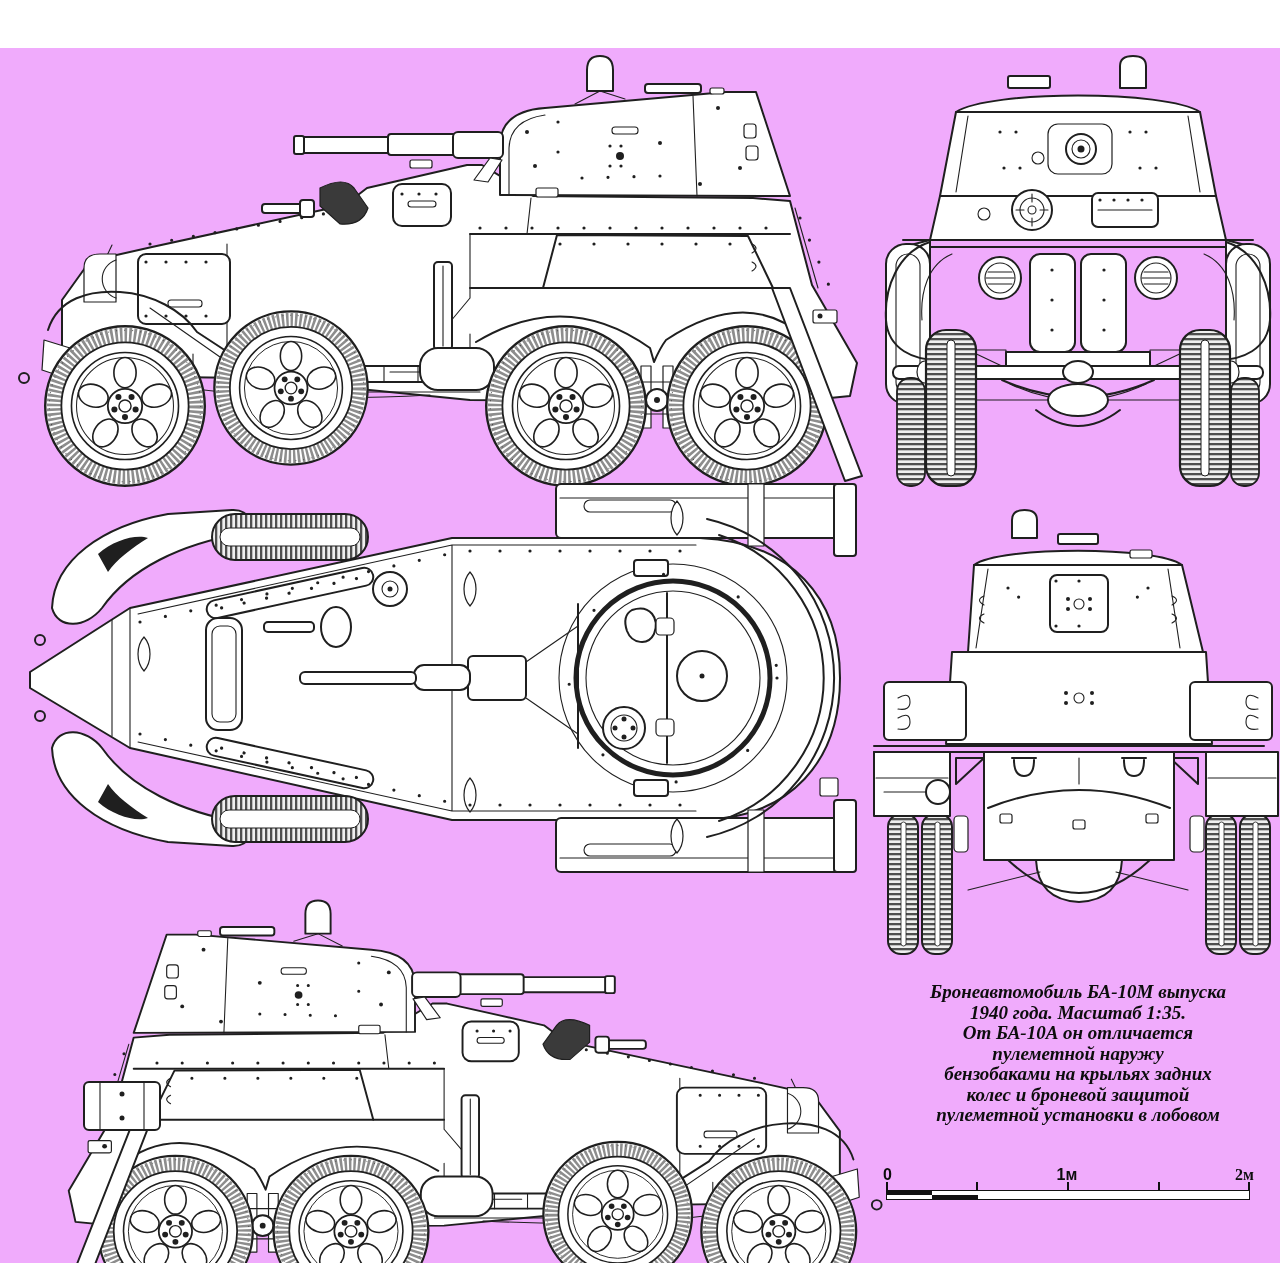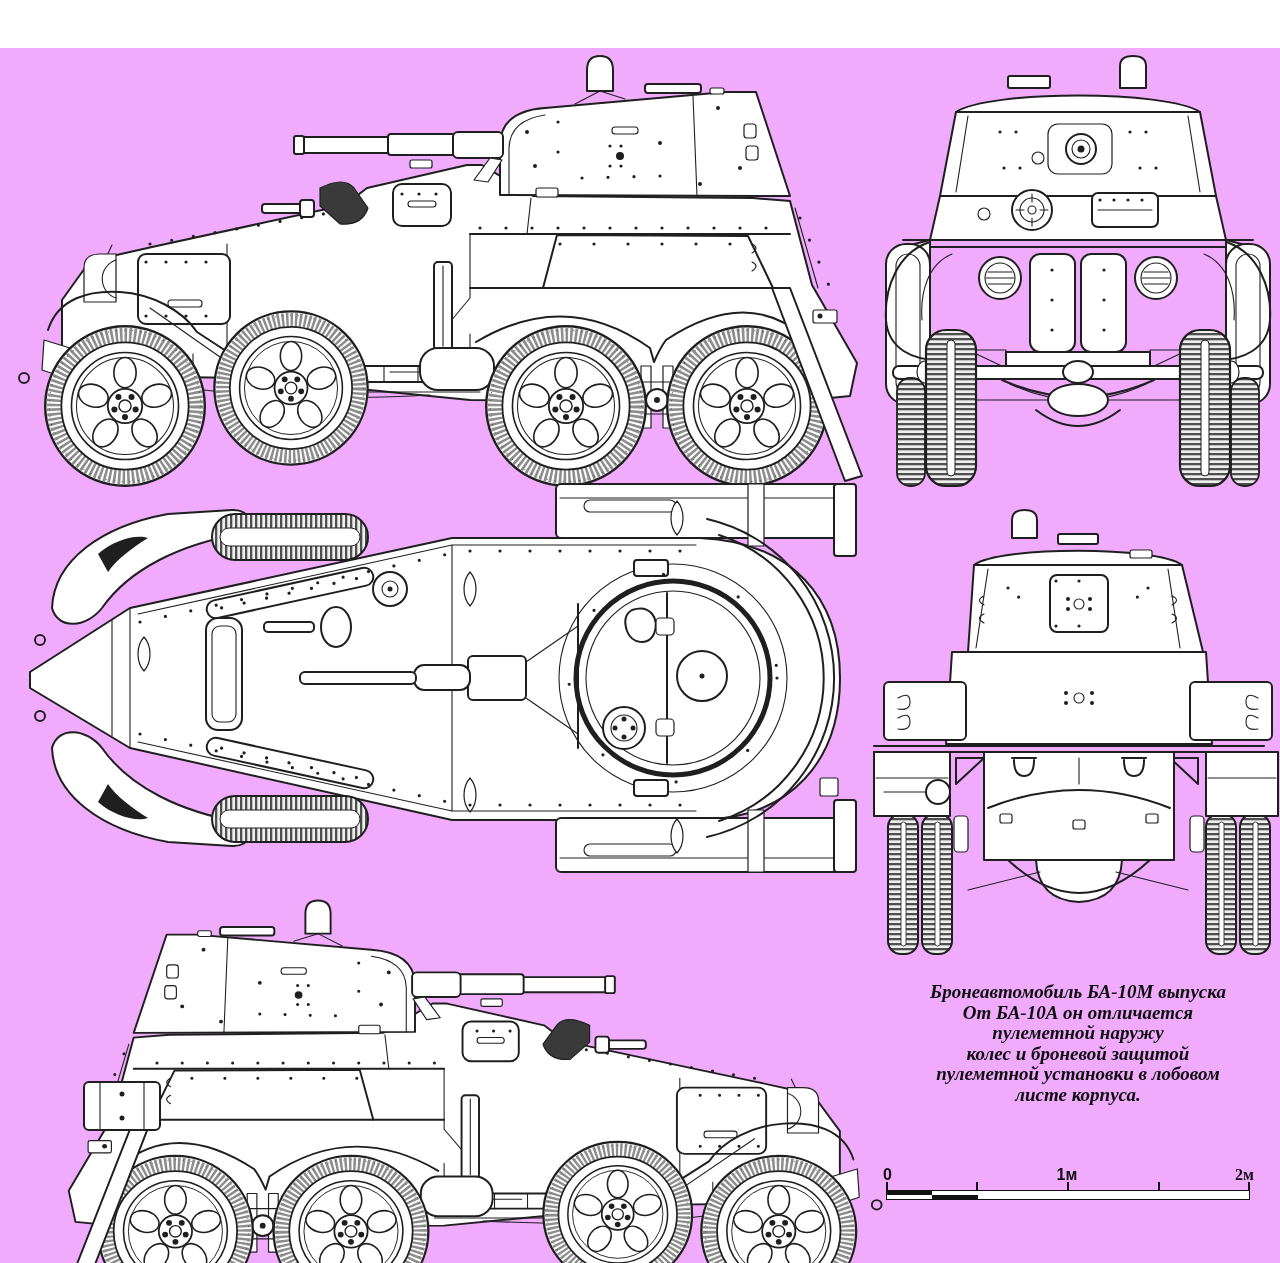--- a/index.html
+++ b/index.html
@@ -405,25 +405,26 @@
     <rect class="fw" x="84" y="1034" width="76" height="48" rx="5"></rect>
     <path class="ln1" d="M100,1034 L100,1082 M144,1034 L144,1082"></path>
     <circle class="dt" cx="122" cy="1046" r="2.5"></circle>
           <circle class="dt" cx="122" cy="1070" r="2.5"></circle>
   </g>
 </g>
 </svg>
 
 <div class="caption">
   <div>Бронеавтомобиль БА-10М выпуска</div>
+  <div>1940 года. Масштаб 1:35.</div>
   <div>От БА-10А он отличается</div>
   <div>пулеметной наружу</div>
+  <div>бензобаками на крыльях задних</div>
   <div>колес и броневой защитой</div>
   <div>пулеметной установки в лобовом</div>
-  <div>листе корпуса.</div>
 </div>
 
 <div class="scalebar">
   <span class="sb-label sb-l0">0</span>
   <span class="sb-label sb-l1">1м</span>
   <span class="sb-label sb-l2">2м</span>
   <div class="sb-tick" style="left:0;"></div>
   <div class="sb-tick" style="left:calc(25% - 1px);"></div>
   <div class="sb-tick" style="left:calc(50% - 1px);"></div>
   <div class="sb-tick" style="left:calc(75% - 1px);"></div>

